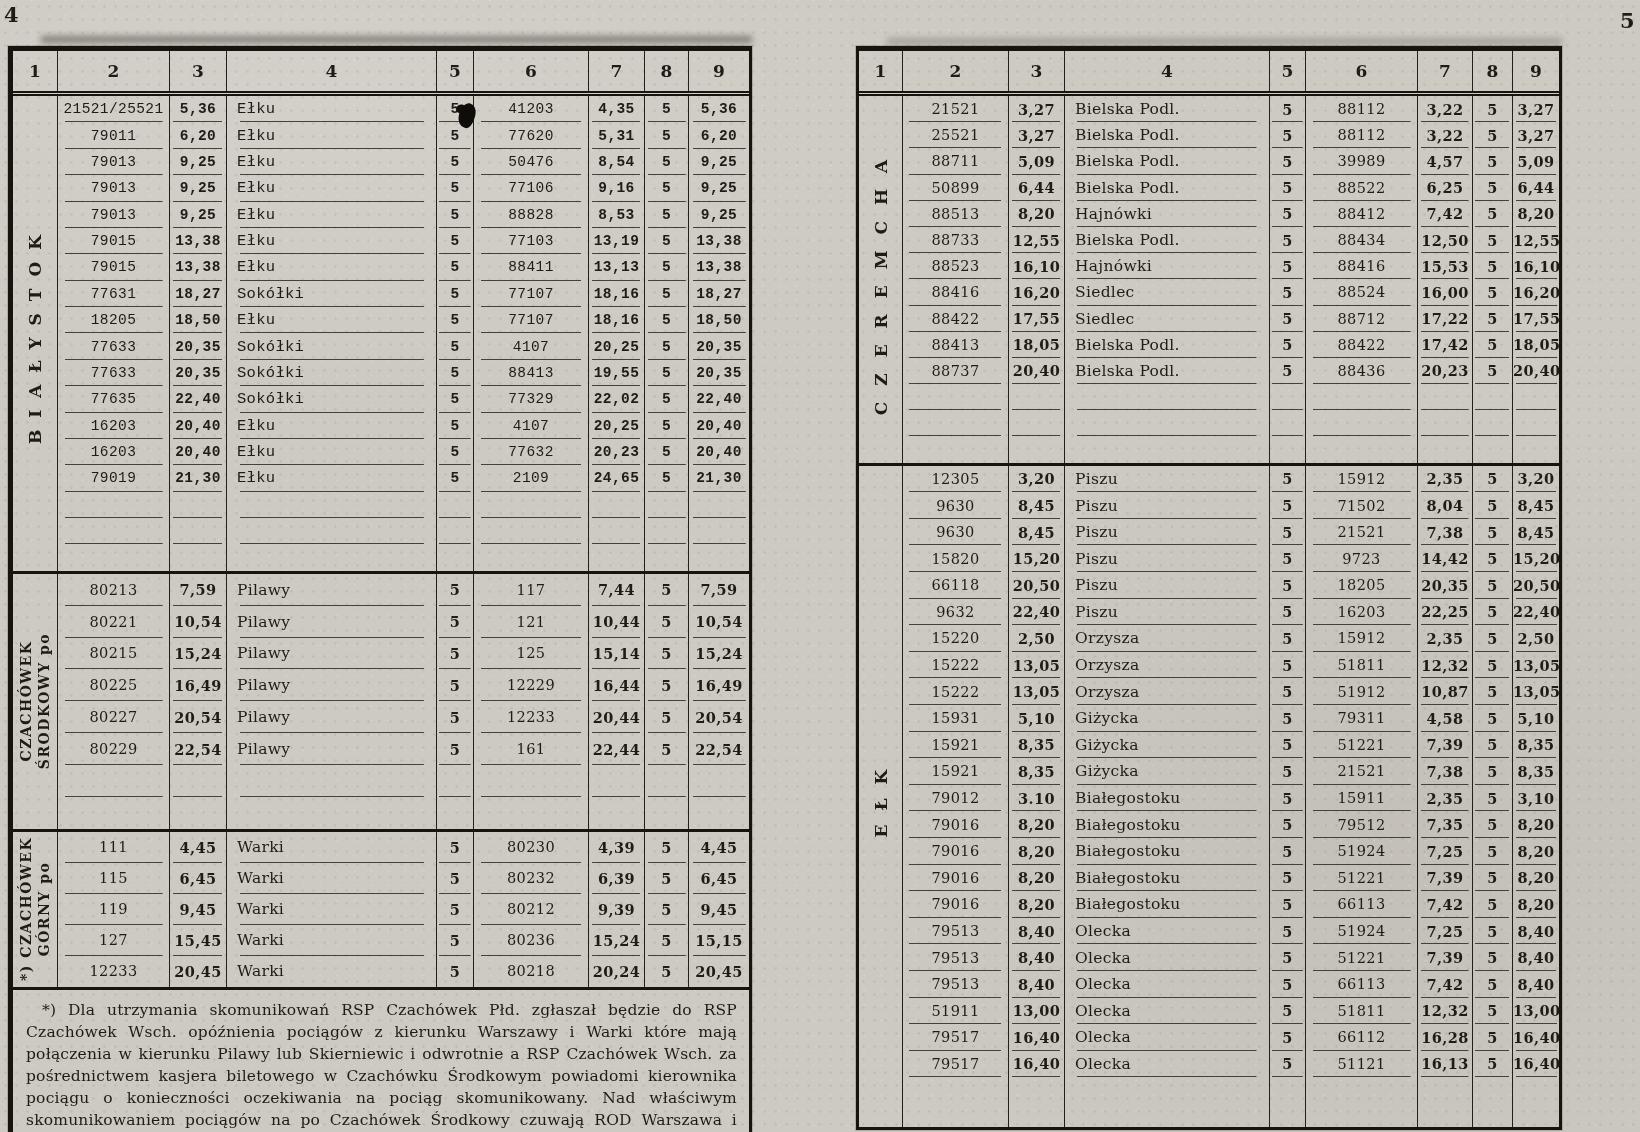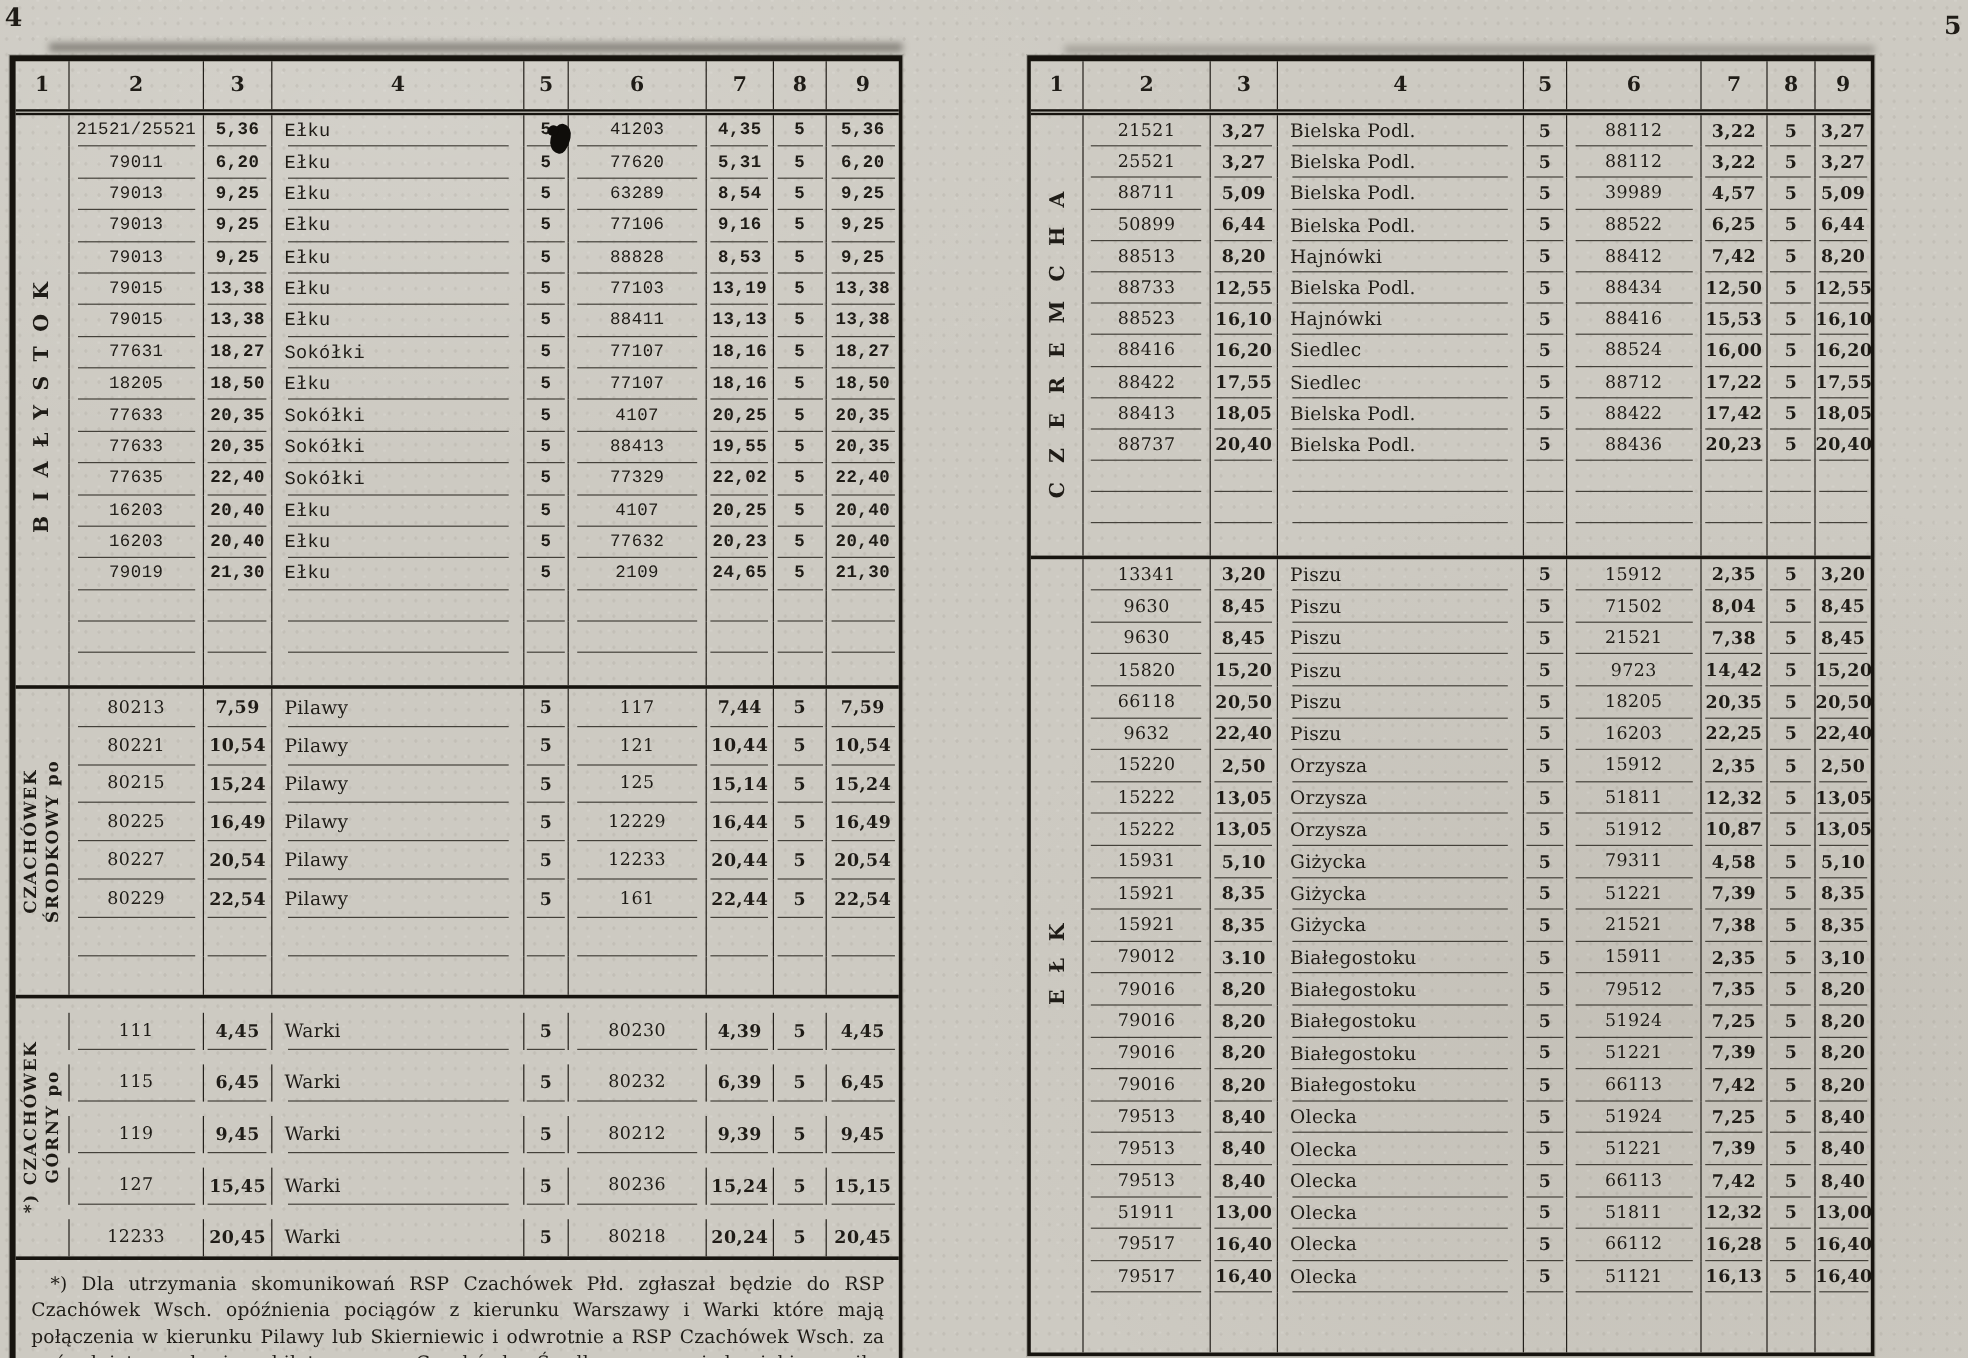--- a/index.html
+++ b/index.html
@@ -54,21 +54,21 @@
   .sections{display:flex;flex-direction:column;flex:0 0 auto;}
   .page-right .sections{flex:1;}
   .section{position:relative;display:flex;flex-direction:column;}
   .section + .section{border-top:3px solid #17140f;}
   .page-right .s1{flex:1;}
   .page-right .s1 .row:last-child{flex:1;height:auto;}
 
   .row{display:grid;flex:0 0 auto;}
   .page-left  .s0 .row{height:26.39px;font-family:Liberation Mono, monospace;}
   .page-left  .s1 .row{height:31.88px;}
-  .page-left  .s2 .row{height:31px;margin-top:12px;}
+  .page-left  .s2 .row{height:31px;}
   .page-right .s0 .row{height:26.2px;}
   .page-right .s1 .row{height:26.6px;}
 
   .cell{
     position:relative;display:flex;align-items:center;justify-content:center;
     font-size:14.5px;border-right:1px solid var(--line);
     background:linear-gradient(#44413a,#44413a) no-repeat 50% 100%/88% 1px;
     letter-spacing:.4px;white-space:nowrap;overflow:visible;
   }
   .cell:last-child{border-right:none;}
@@ -153,21 +153,21 @@
             <div class="cell c7">5,31</div>
             <div class="cell c8">5</div>
             <div class="cell c9">6,20</div>
           </div>
           <div class="row">
             <div class="cell groupcol c1"></div>
             <div class="cell c2">79013</div>
             <div class="cell c3">9,25</div>
             <div class="cell c4">Ełku</div>
             <div class="cell c5">5</div>
-            <div class="cell c6">63289</div>
+            <div class="cell c6">50476</div>
             <div class="cell c7">8,54</div>
             <div class="cell c8">5</div>
             <div class="cell c9">9,25</div>
           </div>
           <div class="row">
             <div class="cell groupcol c1"></div>
             <div class="cell c2">79013</div>
             <div class="cell c3">9,25</div>
             <div class="cell c4">Ełku</div>
             <div class="cell c5">5</div>
@@ -673,21 +673,21 @@
           </div>
         </div>
         <div class="section s1">
           <div class="vlabel">
             <div class="vlabel-inner">
               <div class="vline">EŁK</div>
             </div>
           </div>
           <div class="row">
             <div class="cell groupcol c1"></div>
-            <div class="cell c2">13341</div>
+            <div class="cell c2">12305</div>
             <div class="cell c3">3,20</div>
             <div class="cell c4">Piszu</div>
             <div class="cell c5">5</div>
             <div class="cell c6">15912</div>
             <div class="cell c7">2,35</div>
             <div class="cell c8">5</div>
             <div class="cell c9">3,20</div>
           </div>
           <div class="row">
             <div class="cell groupcol c1"></div>

